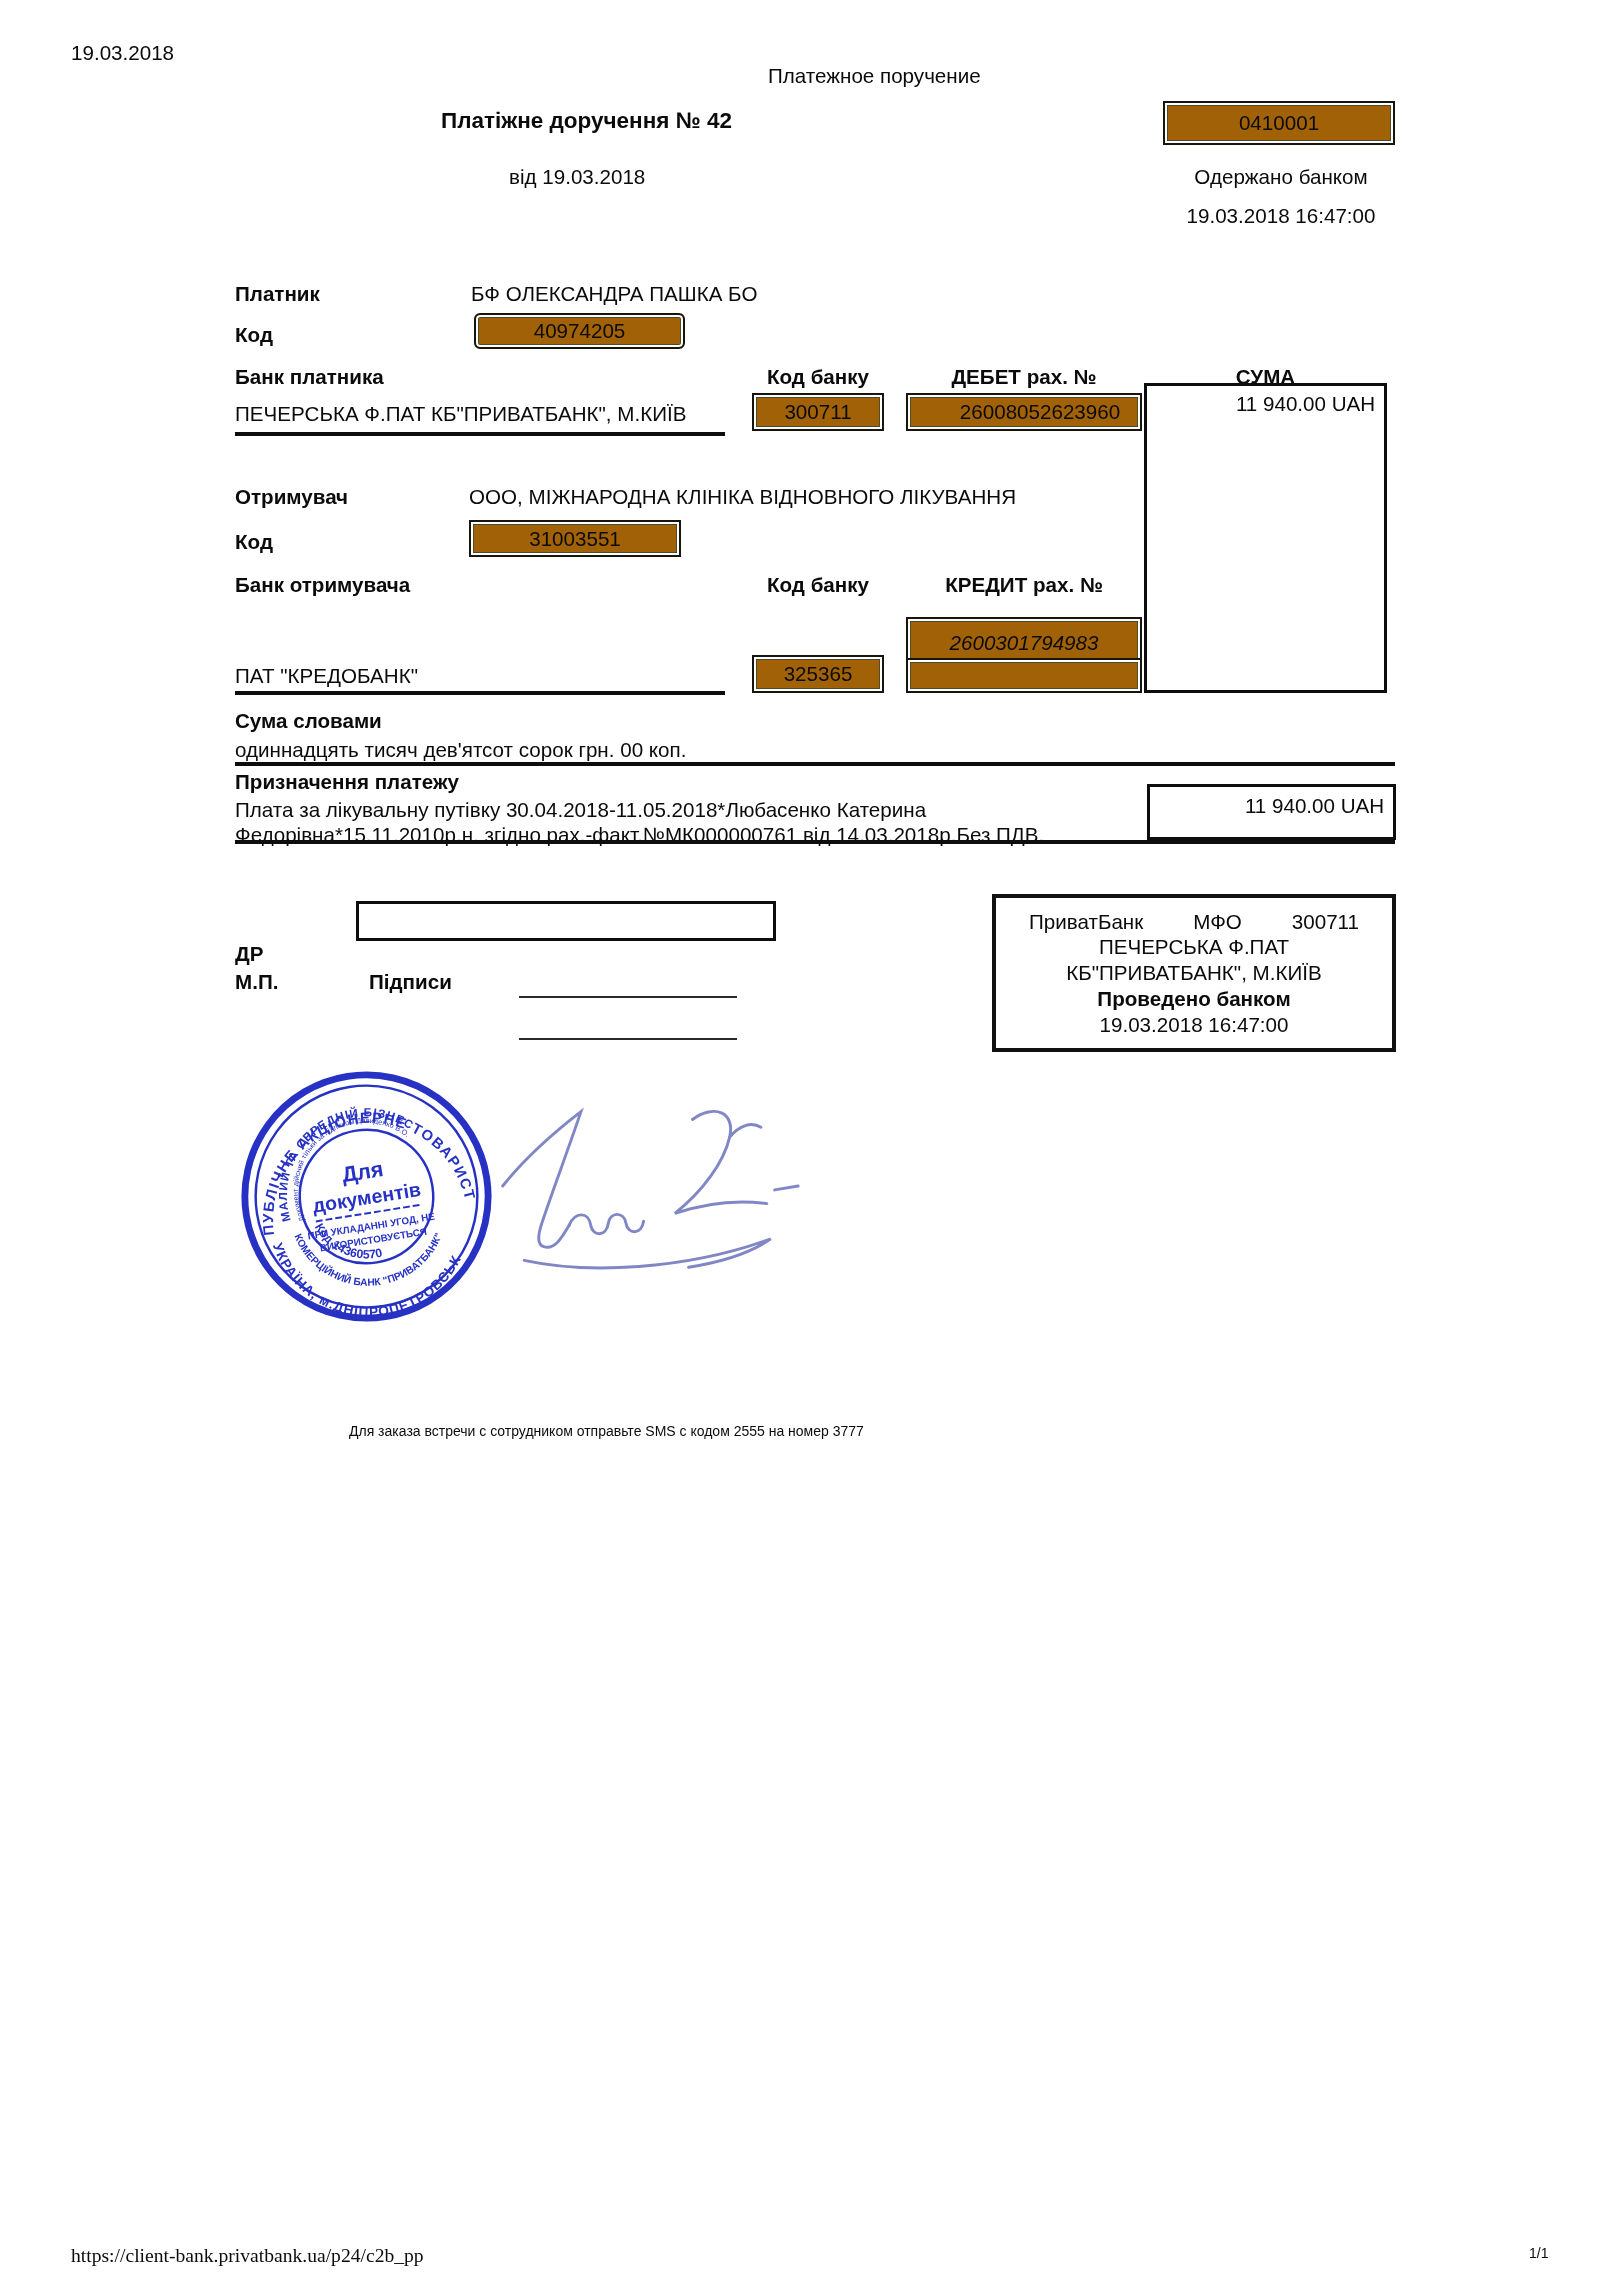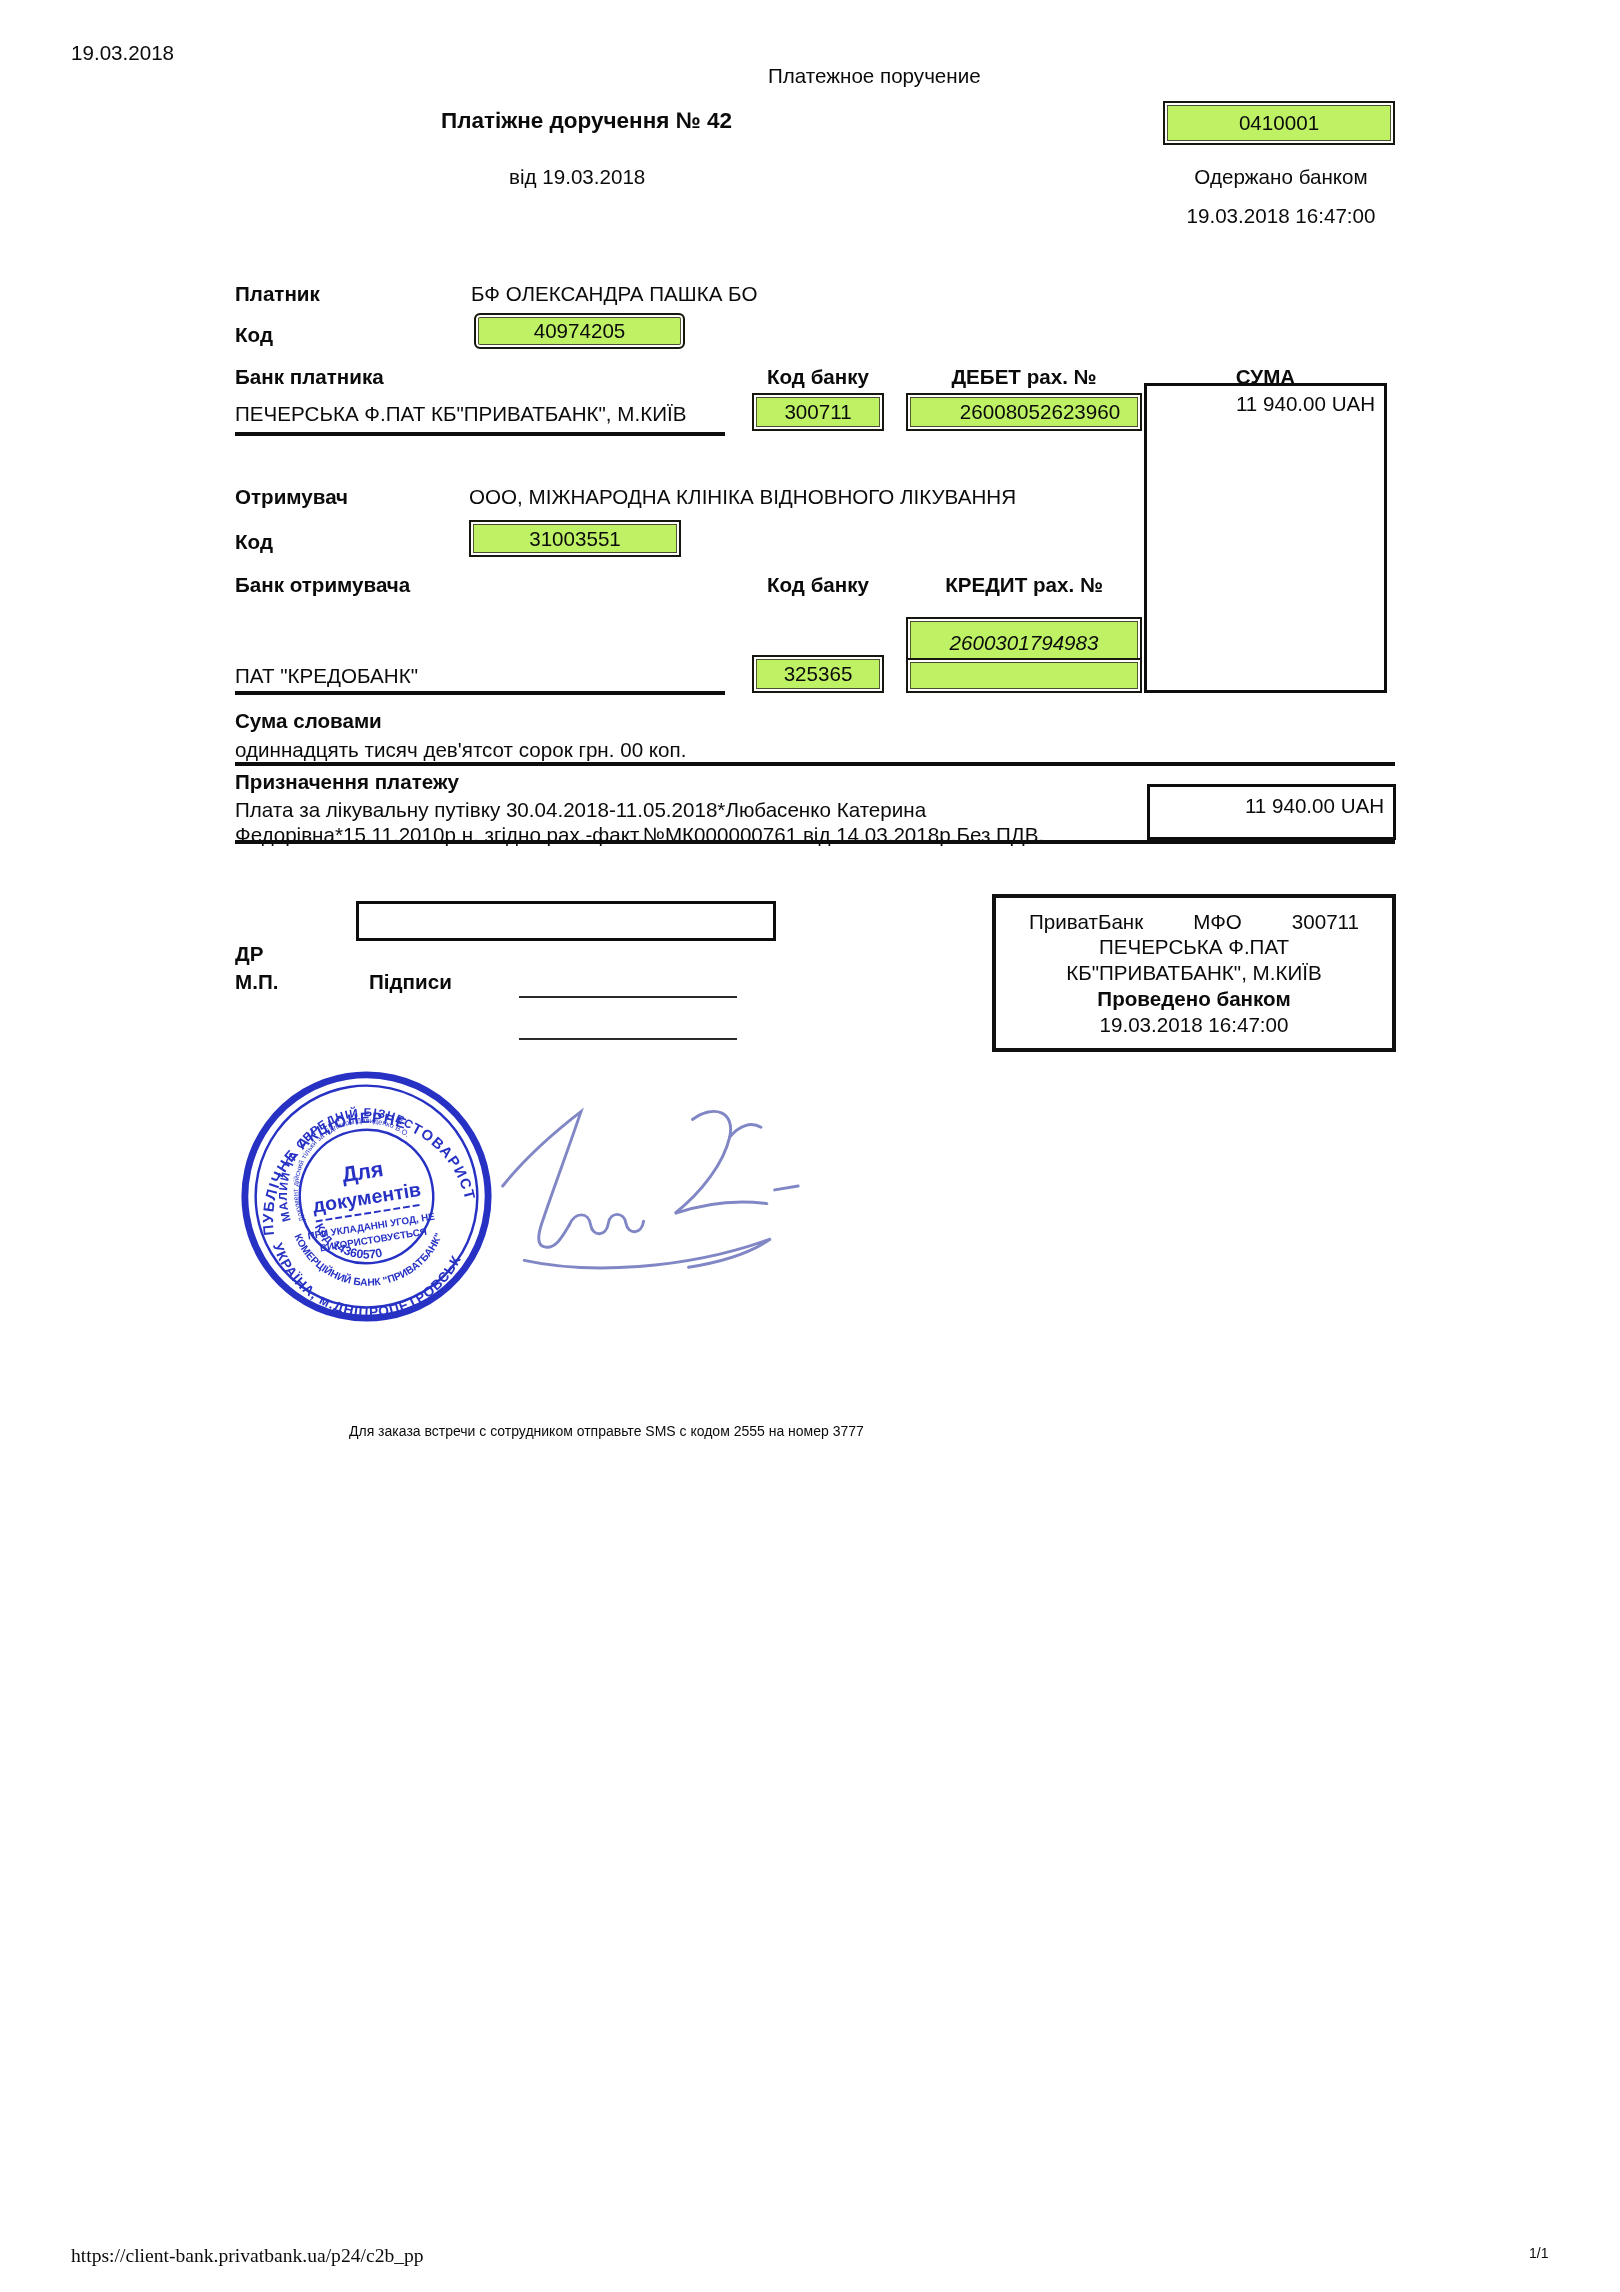--- a/index.html
+++ b/index.html
@@ -13,21 +13,21 @@
     overflow:hidden;
   }
   .abs{position:absolute;white-space:nowrap;}
   .b{font-weight:bold;}
   .ctr{text-align:center;}
   .box-double{
     position:absolute;
     border:2.9px solid #16160e;
     box-shadow:inset 0 0 0 2px #ffffff, inset 0 0 0 2.9px #4a4a2e;
     display:flex;align-items:center;justify-content:center;
-    background:#bef264;box-sizing:border-box;
+    background:#a16207;box-sizing:border-box;
   }
   .box-solid{
     position:absolute;
     border:3.9px solid #0d0d0d;
     background:#fff;box-sizing:border-box;
   }
   .hline{position:absolute;background:#0d0d0d;height:3.9px;}
   .thin-line{position:absolute;background:#2a2a2a;height:2px;}
   .stampbox{
     position:absolute;border:4.9px solid #111;box-sizing:border-box;

